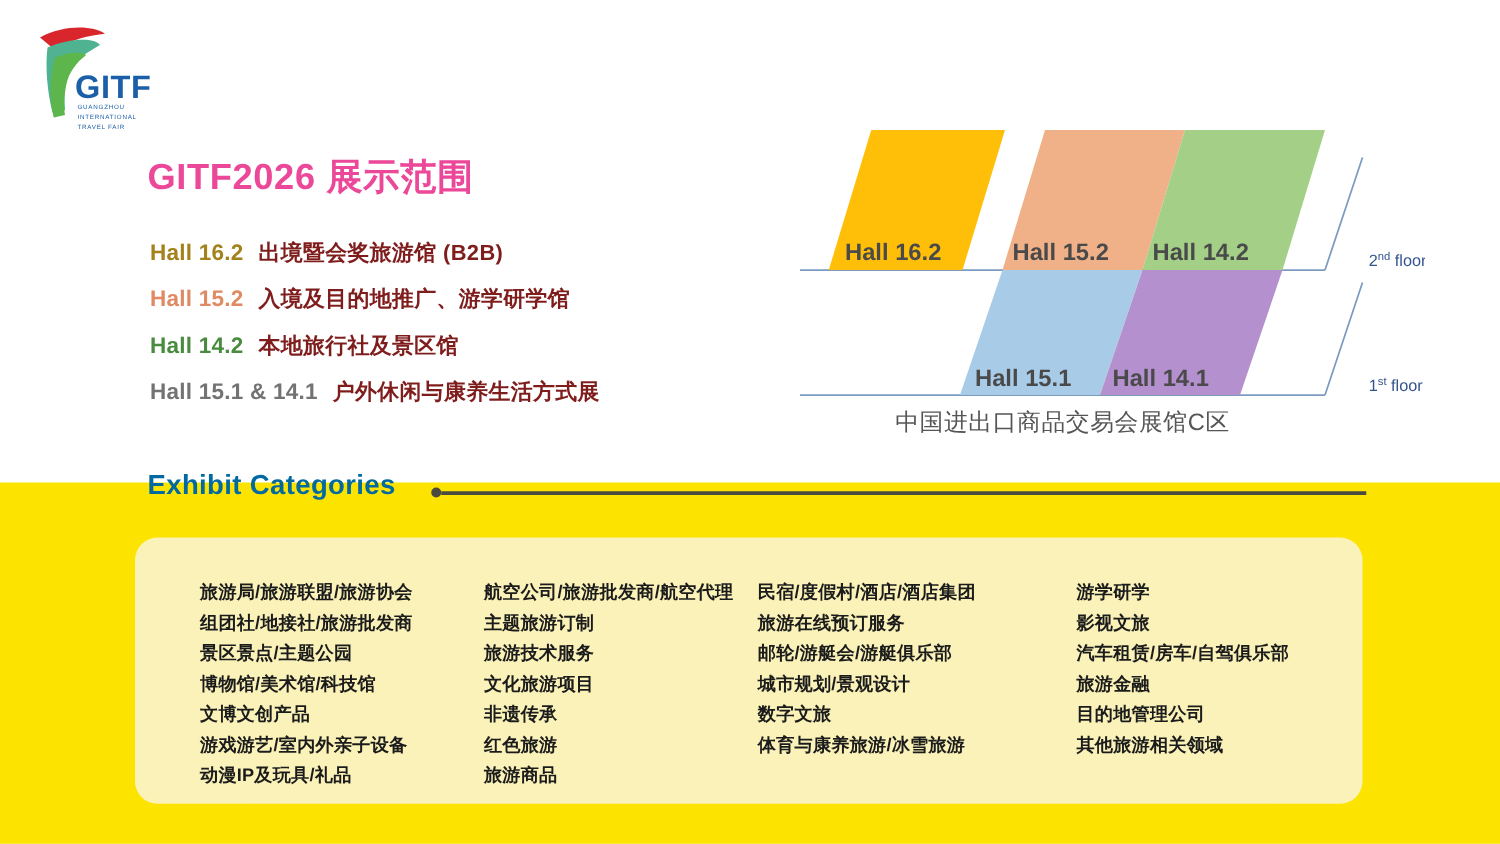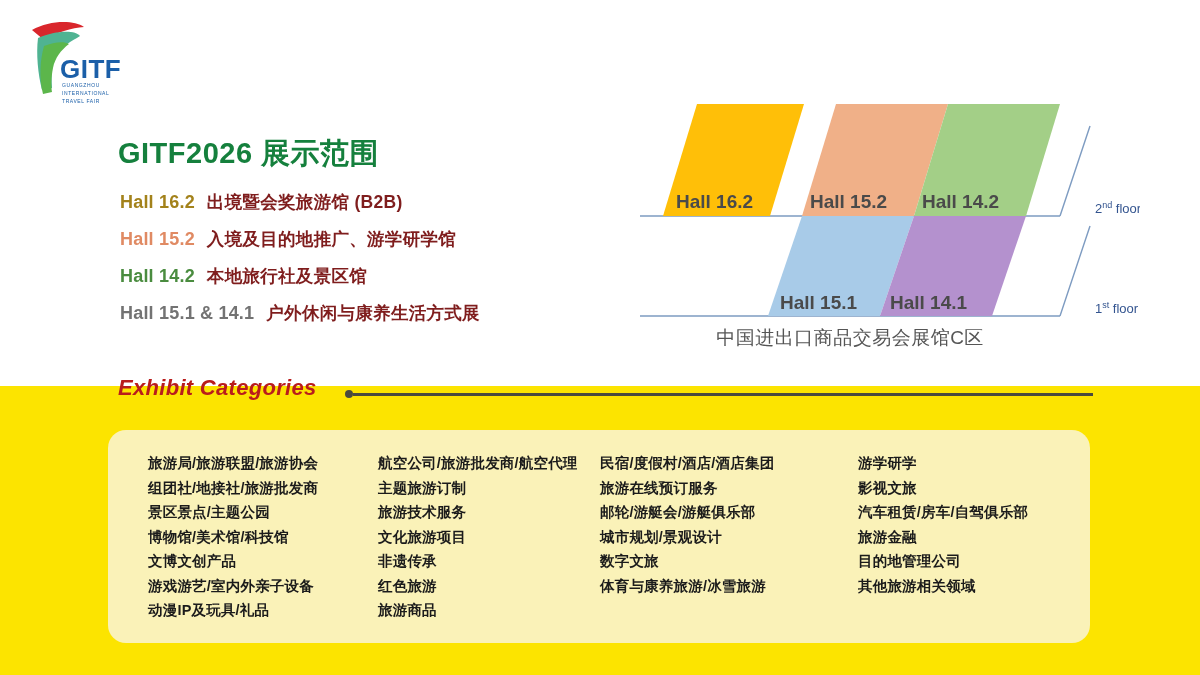--- a/index.html
+++ b/index.html
@@ -11,22 +11,22 @@
     position:relative;
   }
   #slide { position:absolute; left:0; top:0; width:1200px; height:675px; }
 
   
   .logo { position:absolute; left:22px; top:16px; width:110px; height:92px; }
   .logo svg { display:block; }
 
   
   .title {
-    position:absolute; left:118px; top:134px;
-    font-size:29px; font-weight:bold; color:#15803d;
+    position:absolute; left:118px; top:122px;
+    font-size:29px; font-weight:bold; color:#ec4899;
     letter-spacing:0.5px; white-space:nowrap;
   }
   .hall-list { position:absolute; left:120px; top:190px; width:560px; }
   .hall-row {
     display:flex; align-items:baseline;
     margin-bottom:13px; white-space:nowrap;
   }
   .hall-tag {
     font-size:18px; font-weight:bold;
     margin-right:12px; letter-spacing:0.2px;
@@ -45,43 +45,43 @@
     letter-spacing:0.5px;
   }
 
   
   .yellow-band {
     position:absolute; left:0; top:386px; width:1200px; height:289px;
     background:#FCE400;
   }
   .cat-header {
     position:absolute; left:118px; top:375px;
-    font-size:22px; font-weight:bold; color:#b91c1c;
-    letter-spacing:0.3px; z-index:5;font-style:italic;
+    font-size:22px; font-weight:bold; color:#0369a1;
+    letter-spacing:0.3px; z-index:5;
   }
   .cat-rule { position:absolute; left:345px; top:390px; width:748px; height:8px; z-index:5; }
   .cat-rule .dot {
     position:absolute; left:0; top:0; width:8px; height:8px;
     border-radius:50%; background:#4a4a3e;
   }
   .cat-rule .line {
     position:absolute; left:8px; top:3px; width:740px; height:2.5px;
     background:#4a4a3e;
   }
 
   
   .cat-card {
     position:absolute; left:108px; top:430px;
     width:982px; height:213px;
     background:#FAF2B8; border-radius:18px;
     z-index:4;
   }
   .cat-cols {
-    position:absolute; left:0; top:1px; width:100%; height:100%;
-    display:flex; padding:20px 0 0 0; box-sizing:border-box;
+    position:absolute; left:0; top:12px; width:100%; height:100%;
+    display:flex; padding:20px 0 0 12px; box-sizing:border-box;
   }
   .cat-col { box-sizing:border-box; }
   .cat-col.c1 { width:250px; padding-left:40px; }
   .cat-col.c2 { width:238px; padding-left:20px; }
   .cat-col.c3 { width:237px; padding-left:4px; }
   .cat-col.c4 { width:257px; padding-left:25px; }
   .cat-item {
     font-size:14.5px; font-weight:bold; color:#1b1b1b;
     line-height:24.5px; white-space:nowrap; letter-spacing:0.2px;
   }

